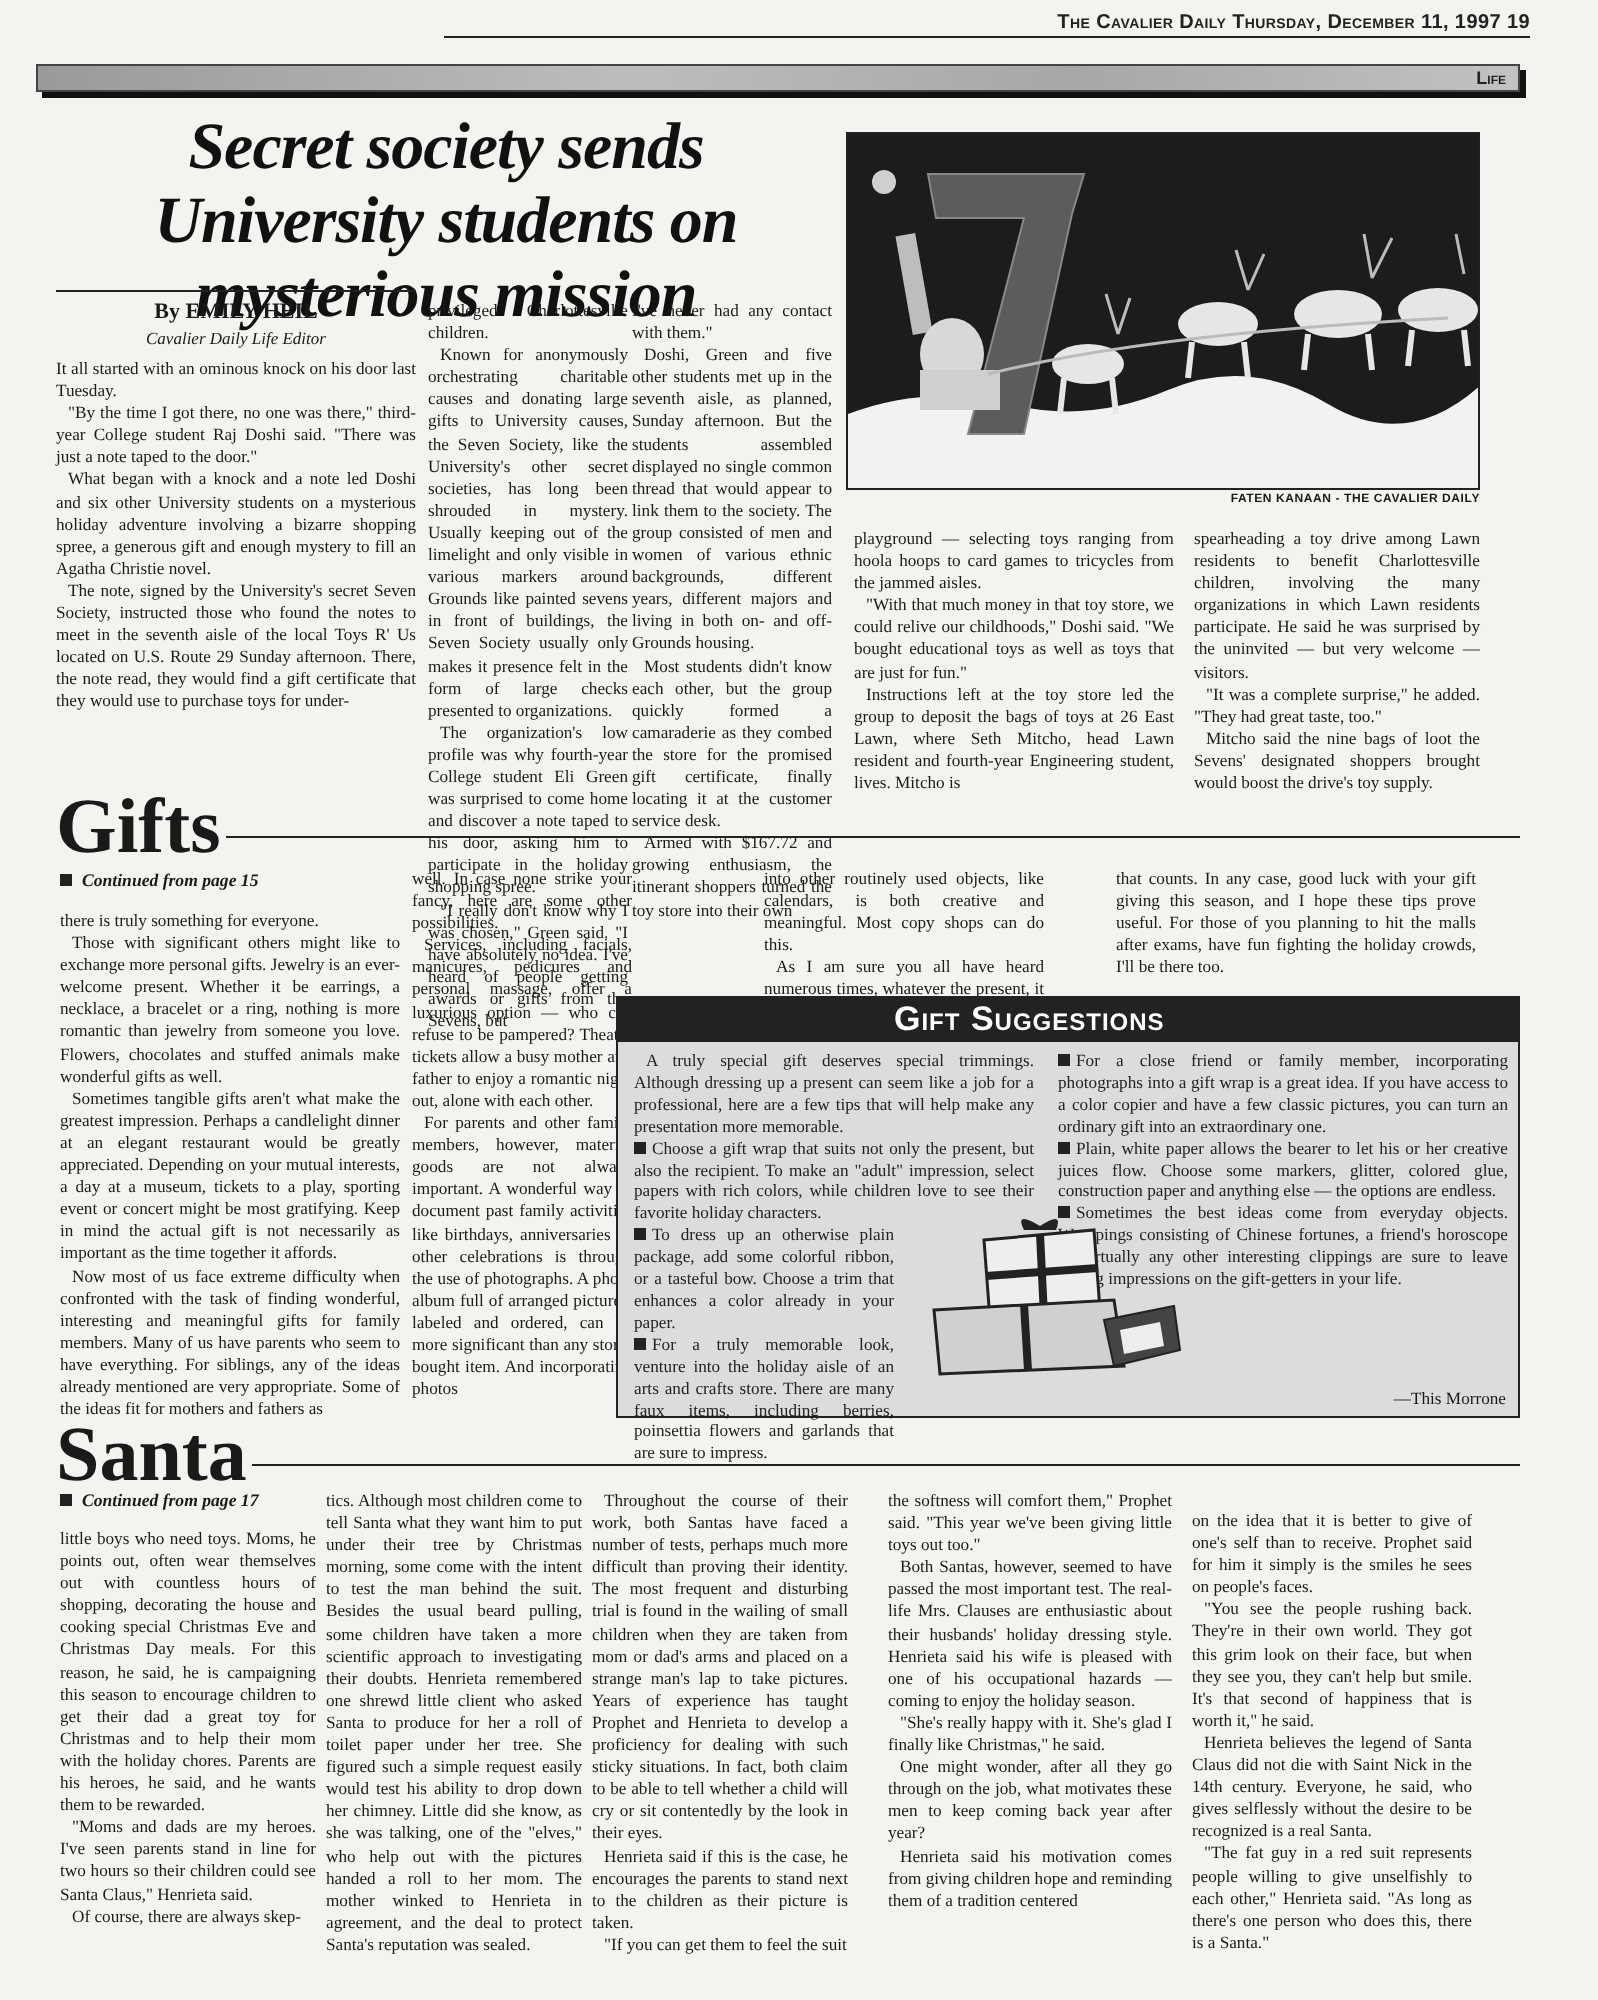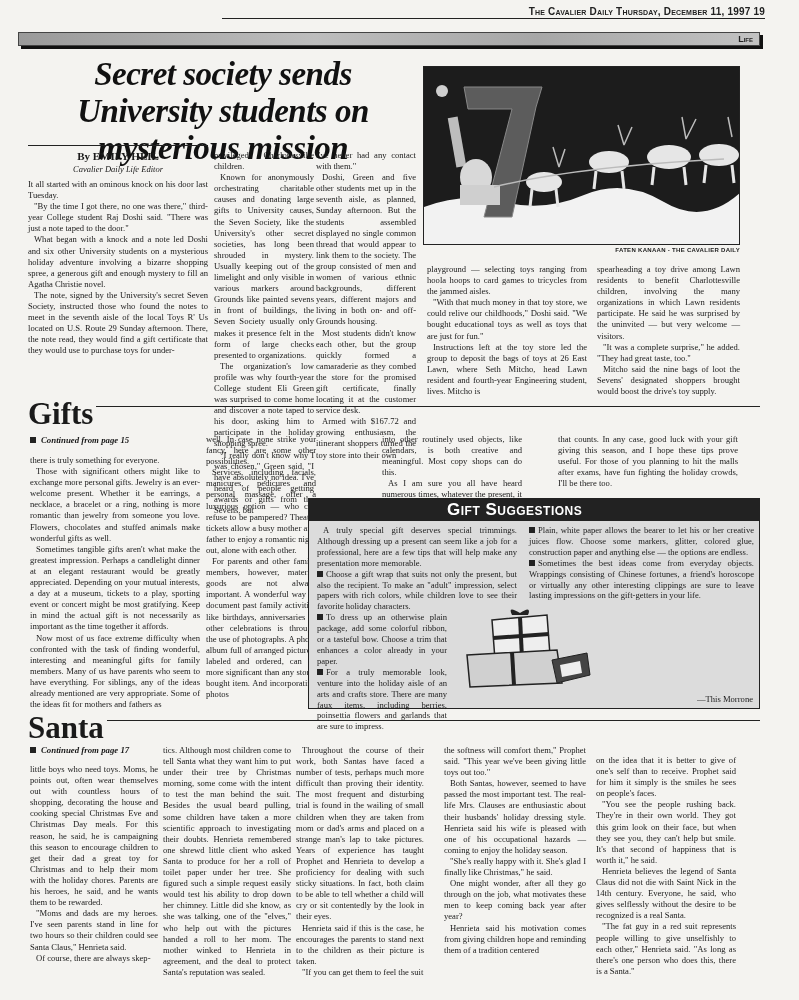--- a/index.html
+++ b/index.html
@@ -10,21 +10,21 @@
   .body-text p { text-indent: 6px; }
   .masthead { left: 222px; top: 6px; width: 543px; text-align: right; font-family: "Liberation Sans", sans-serif; font-weight: bold; font-size: 10px; font-variant: small-caps; letter-spacing: 0.2px; border-bottom: 1.5px solid #222; padding-bottom: 1px; color: #222; }
   .section-bar { left: 18px; top: 32px; width: 742px; height: 14px; background: linear-gradient(90deg,#9a9a9a,#bdbdbd 40%,#a7a7a7 70%,#c2c2c2); border: 1px solid #444; box-shadow: 3px 3px 0 #111; }
   .section-label { right: 6px; top: 0px; font-family: "Liberation Sans", sans-serif; font-weight: bold; font-size: 9px; font-variant: small-caps; color: #222; line-height: 13px; }
   .headline { left: 28px; top: 56px; width: 390px; font-family: "Liberation Serif", serif; font-weight: bold; font-style: italic; font-size: 33px; line-height: 37px; letter-spacing: -0.5px; color: #111; text-align: center; }
   .byline-rule { left: 28px; top: 145px; width: 180px; border-top: 1.5px solid #222; }
   .byline { left: 28px; top: 150px; width: 180px; text-align: center; font-weight: bold; font-size: 11px; }
   .byline-title { left: 28px; top: 164px; width: 180px; text-align: center; font-style: italic; font-size: 8.5px; }
   .illus { left: 423px; top: 66px; width: 317px; height: 179px; background: #1c1c1c; border: 1.5px solid #222; overflow: hidden; }
   .photo-credit { left: 560px; top: 247px; width: 180px; text-align: right; font-family: "Liberation Sans", sans-serif; font-weight: bold; font-size: 6px; letter-spacing: 0.3px; }
-  .kicker { font-family: "Liberation Serif", serif; font-weight: bold; font-size: 31px; line-height: 32px; display: flex; align-items: flex-start; }
+  .kicker { font-family: "Liberation Serif", serif; font-weight: bold; font-size: 39px; line-height: 32px; display: flex; align-items: center; }
   .kicker .rule { flex: 1; height: 0; border-top: 1.8px solid #222; margin-left: 3px; margin-top: 8px; }
   .cont-from { font-style: italic; font-weight: bold; font-size: 8.8px; }
   .cont-from .sq { display: inline-block; width: 6px; height: 6px; background: #222; margin-right: 5px; vertical-align: 0px; }
   .gift-box { left: 308px; top: 498px; width: 452px; height: 211px; border: 1.5px solid #222; background: #dcdcdc; }
   .gift-header { position: absolute; left: 0; top: 0; width: 100%; height: 22px; background: #222; color: #fff; font-family: "Liberation Sans", sans-serif; font-variant: small-caps; font-weight: bold; font-size: 17px; line-height: 22px; padding-left: 138px; letter-spacing: 0.5px; }
   .gift-text { font-size: 8.6px; line-height: 10.9px; text-align: justify; color: #222; }
   .bullet { display: inline-block; width: 6px; height: 6px; background: #222; margin-right: 3px; }
   .presents { left: 462px; top: 605px; width: 130px; height: 85px; }
   .signature { right: 6px; bottom: 4px; font-size: 8.6px; }
 </style>
@@ -135,20 +135,21 @@
 
 <div class="abs gift-box">
   <div class="gift-header">Gift Suggestions</div>
   <div class="abs gift-text" style="left:8px; top:26px; width:200px;">
     <p style="text-indent:6px">A truly special gift deserves special trimmings. Although dressing up a present can seem like a job for a professional, here are a few tips that will help make any presentation more memorable.</p>
     <p><span class="bullet"></span><span>Choose a gift wrap that suits not only the present, but also the recipient. To make an "adult" impression, select papers with rich colors, while children love to see their favorite holiday characters.</span></p>
     <p style="width:130px"><span class="bullet"></span><span>To dress up an otherwise plain package, add some colorful ribbon, or a tasteful bow. Choose a trim that enhances a color already in your paper.</span></p>
     <p style="width:130px"><span class="bullet"></span><span>For a truly memorable look, venture into the holiday aisle of an arts and crafts store. There are many faux items, including berries, poinsettia flowers and garlands that are sure to impress.</span></p>
   </div>
   <div class="abs gift-text" style="left:220px; top:26px; width:225px;">
+    <p><span class="bullet"></span><span>For a close friend or family member, incorporating photographs into a gift wrap is a great idea. If you have access to a color copier and have a few classic pictures, you can turn an ordinary gift into an extraordinary one.</span></p>
     <p><span class="bullet"></span><span>Plain, white paper allows the bearer to let his or her creative juices flow. Choose some markers, glitter, colored glue, construction paper and anything else — the options are endless.</span></p>
     <p style=""><span class="bullet"></span><span>Sometimes the best ideas come from everyday objects. Wrappings consisting of Chinese fortunes, a friend's horoscope or virtually any other interesting clippings are sure to leave lasting impressions on the gift-getters in your life.</span></p>
   </div>
   <div class="abs signature">—This Morrone</div>
 </div>
 
 <div class="abs presents">
   <svg width="130" height="85" viewBox="0 0 130 85">
     <polygon points="30,15 85,10 88,50 33,55" fill="#eee" stroke="#222" stroke-width="1.5"></polygon>
     <line x1="58" y1="12" x2="60" y2="53" stroke="#222" stroke-width="4"></line>

